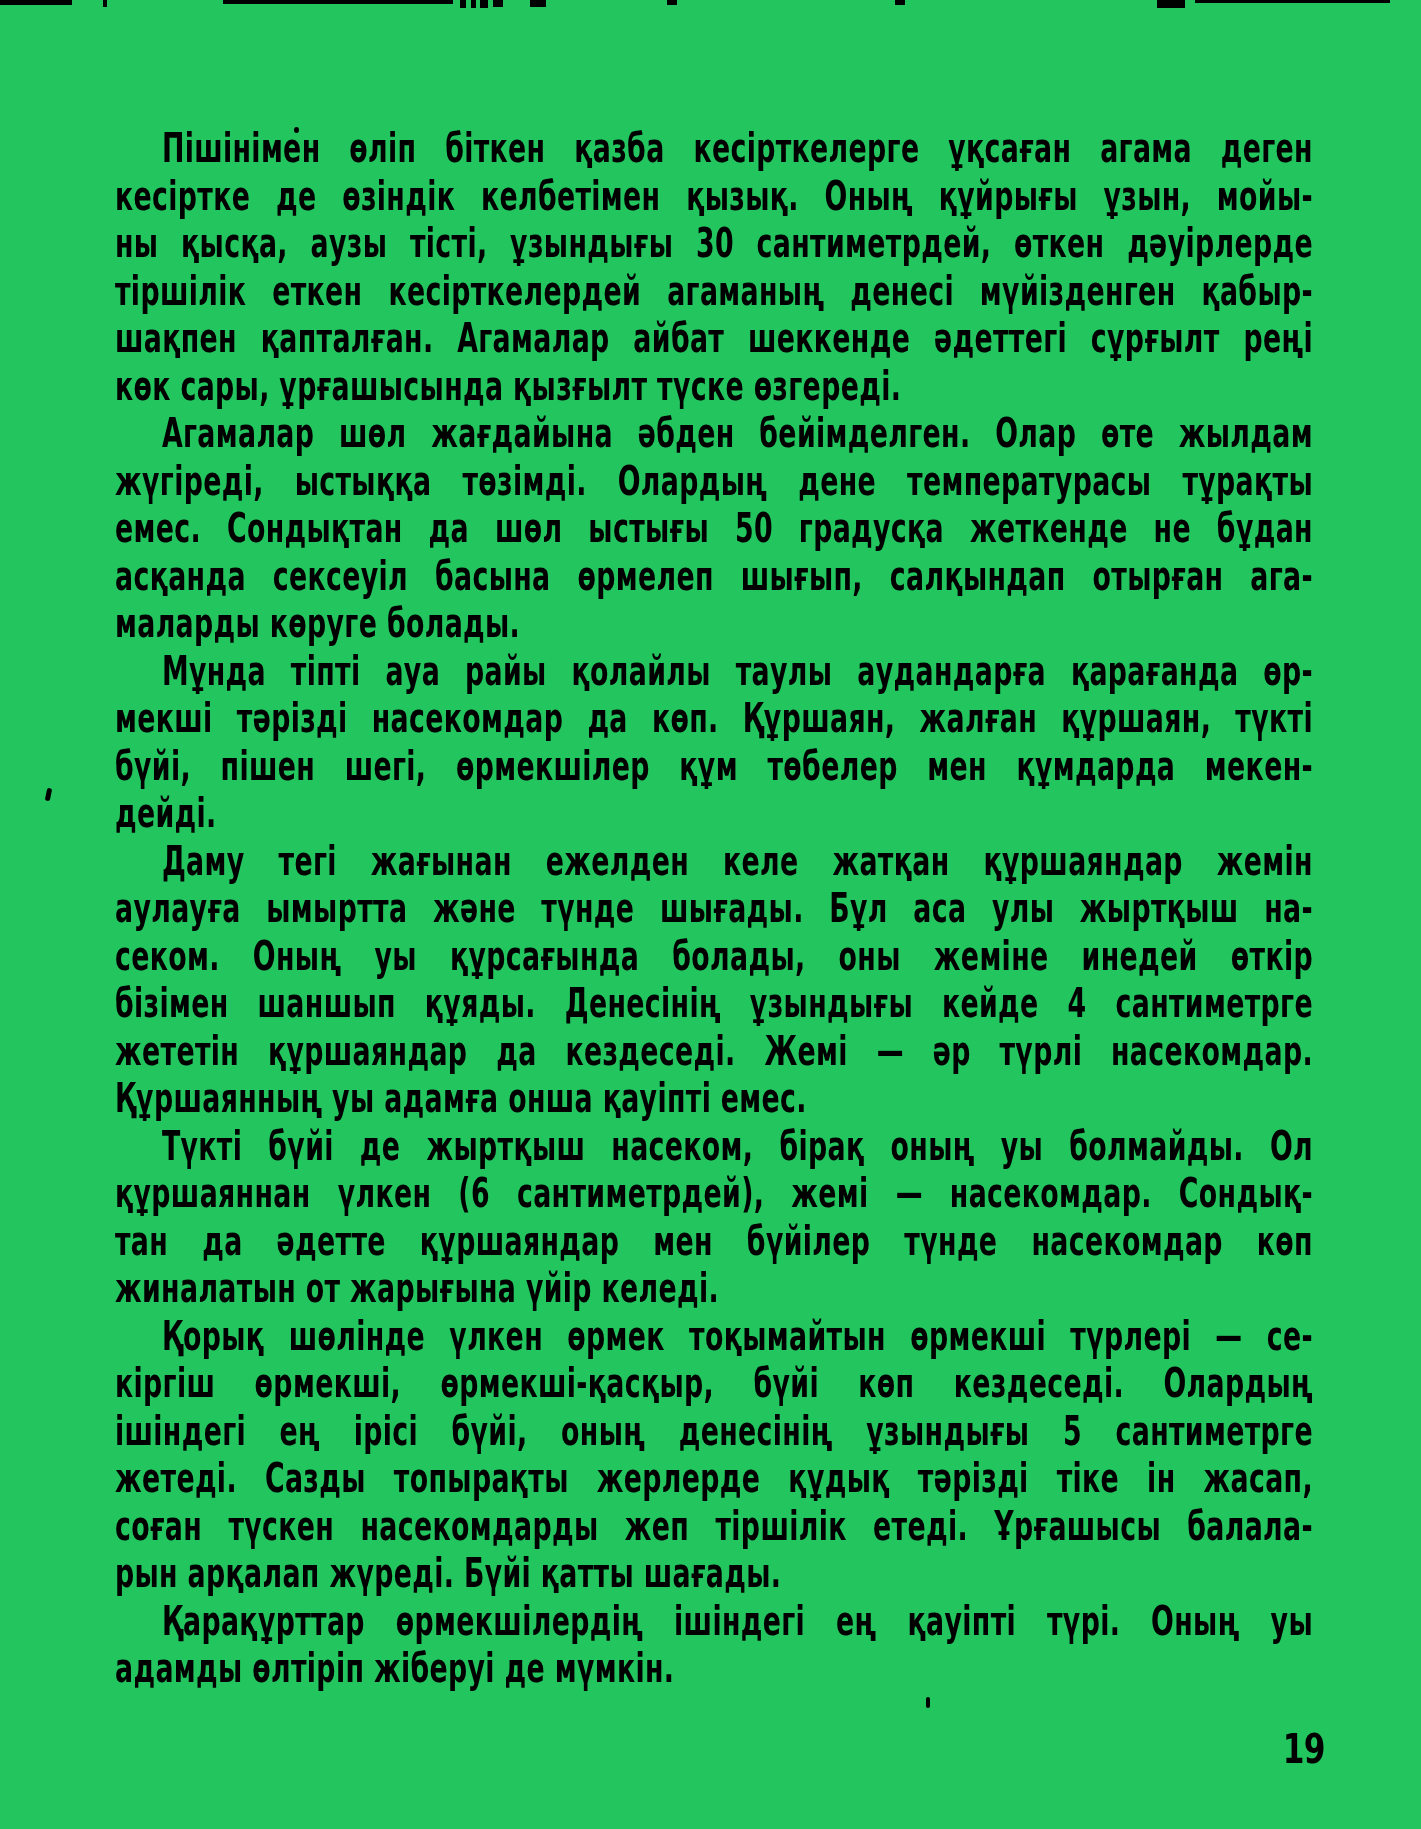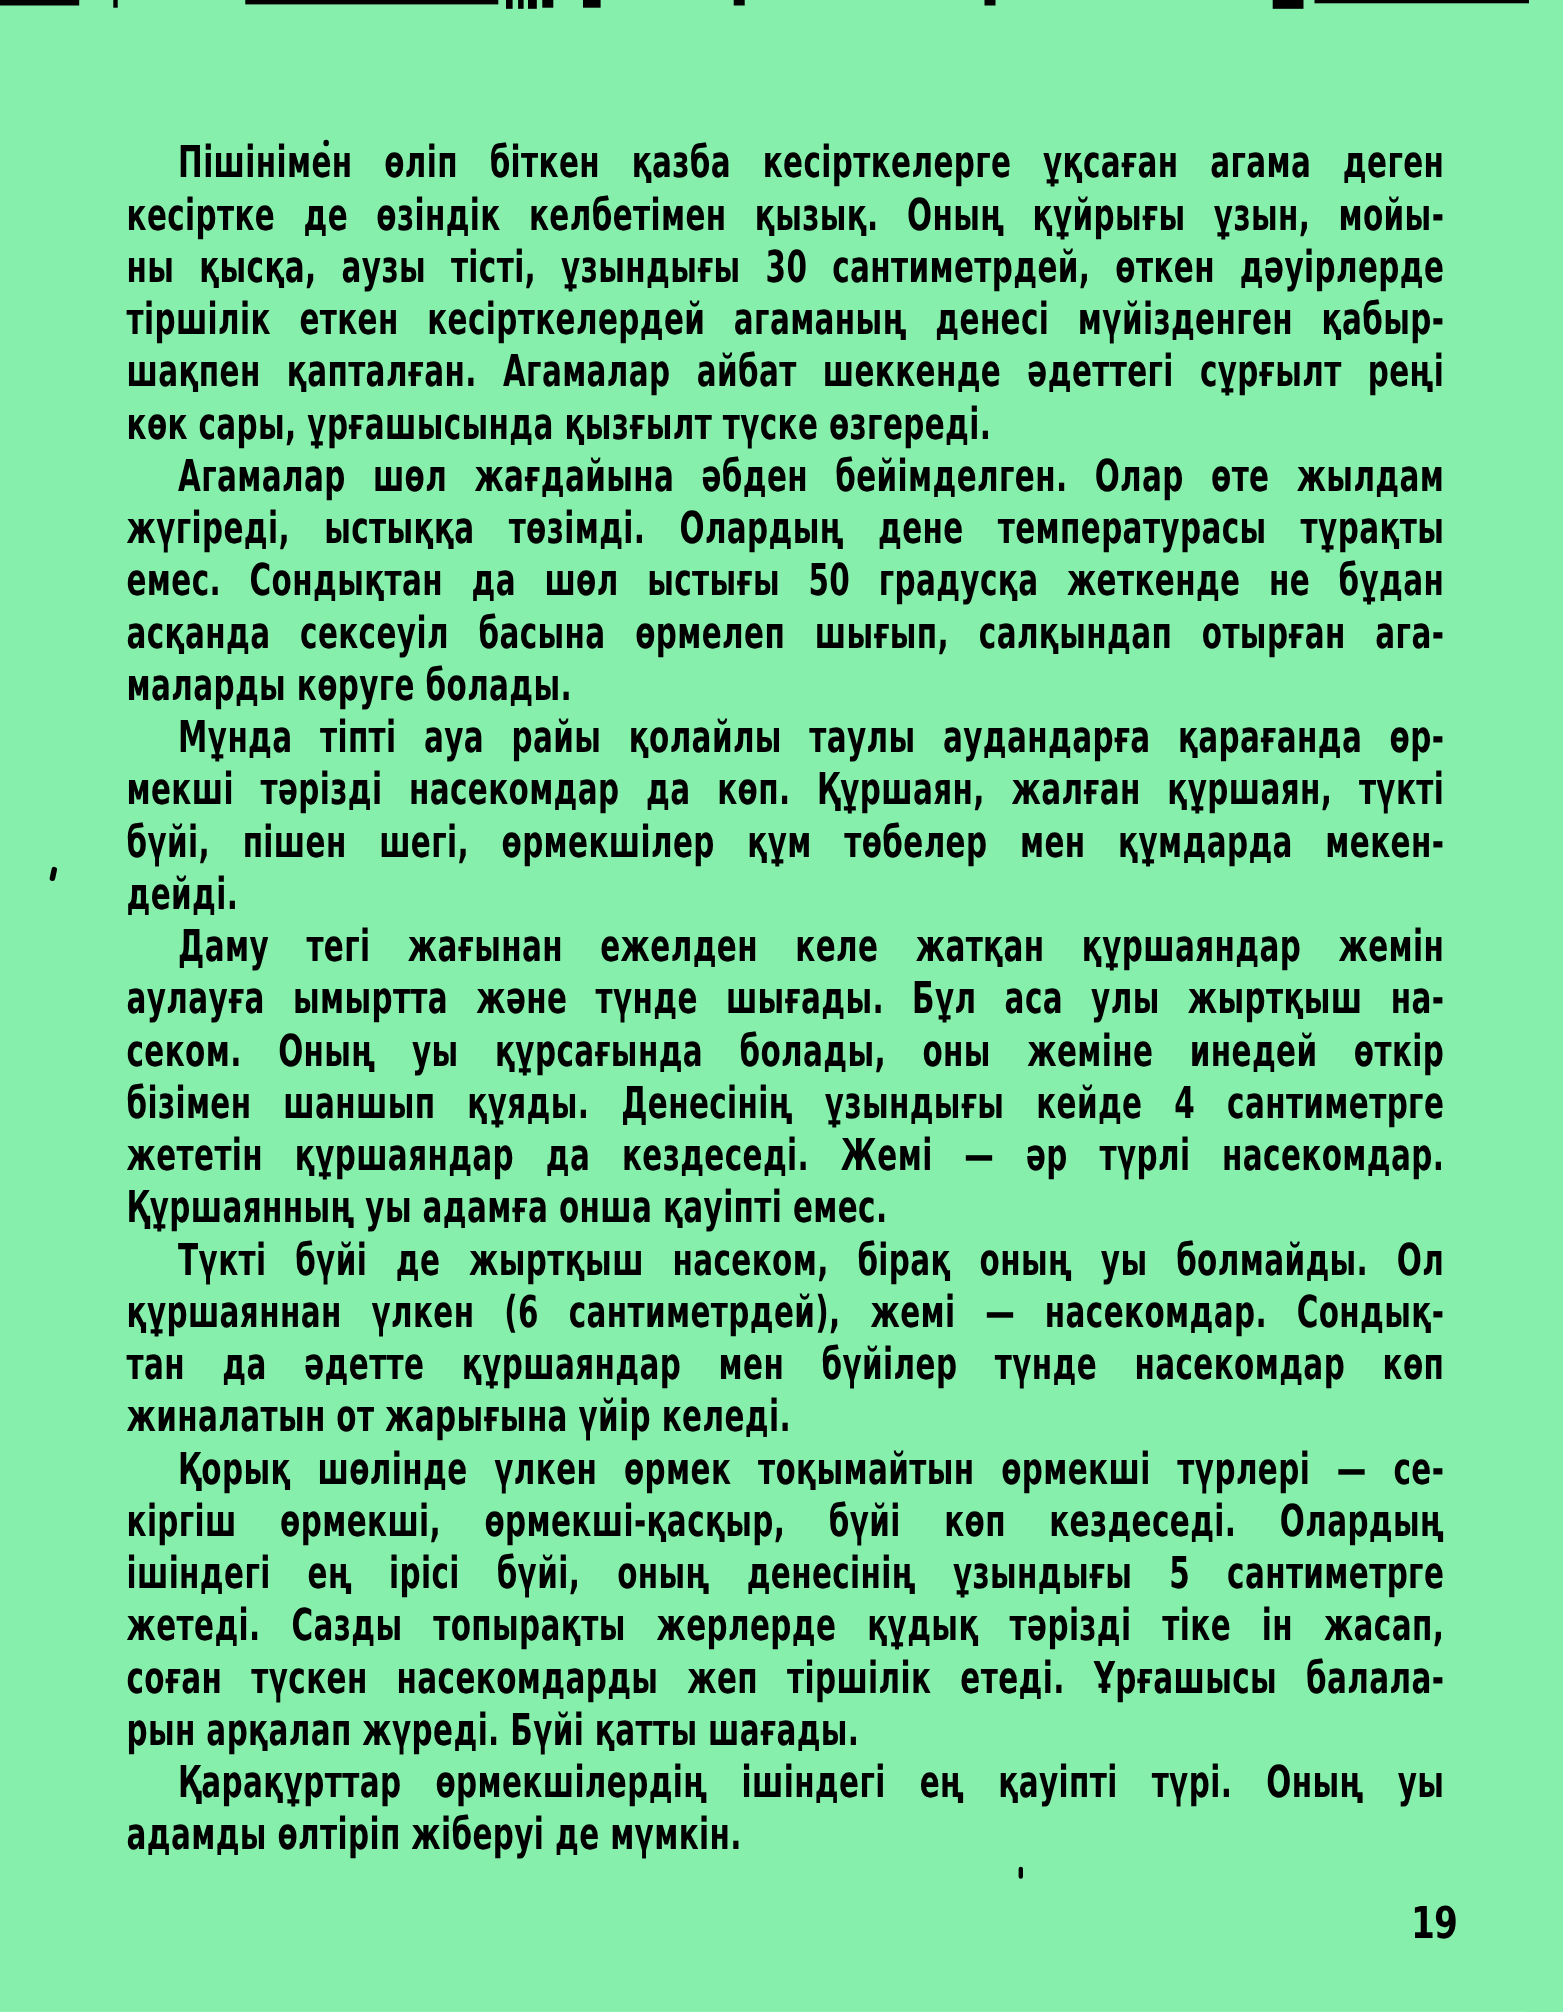--- a/index.html
+++ b/index.html
@@ -1,19 +1,19 @@
 <!DOCTYPE html>
 <html><head>
 <meta charset="utf-8">
 <style>
   html,body{margin:0;padding:0;background:#ffffff;}
   .page{
     position:relative;
     width:1421px;height:1829px;
-    background:#86efac;
+    background:#22c55e;
     overflow:hidden;
     font-family:"DejaVu Sans",sans-serif;
   }
   .mark{position:absolute;background:#000;}
   .text-col{
     position:absolute;
     left:115px;top:125px;
     width:1788px;
     transform:scaleX(0.67);
     transform-origin:top left;

